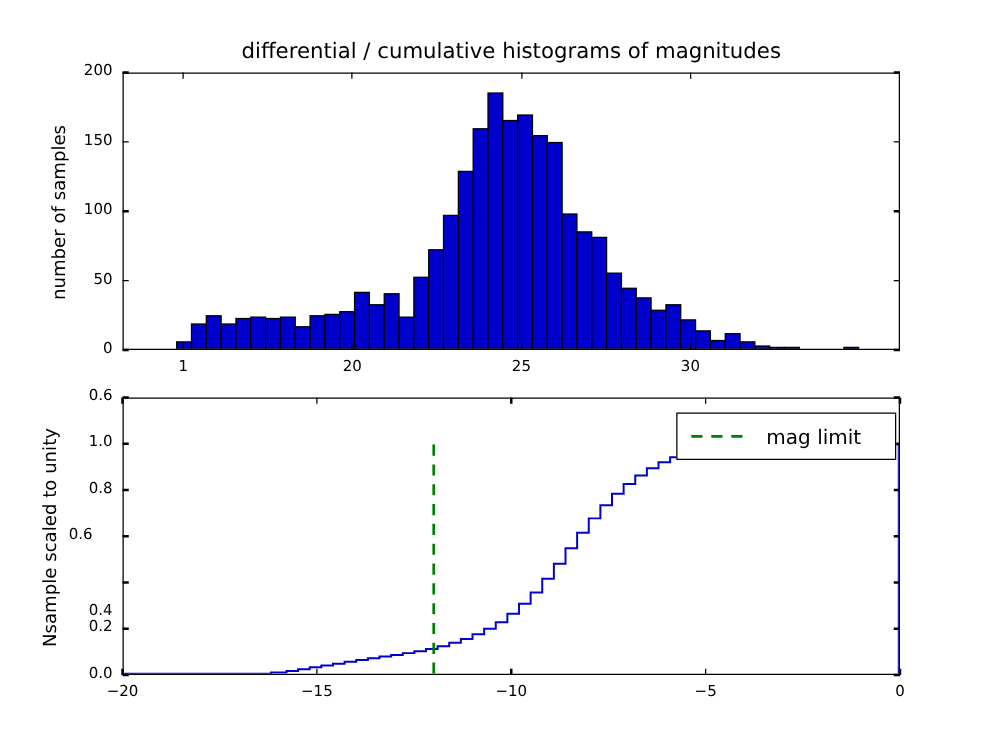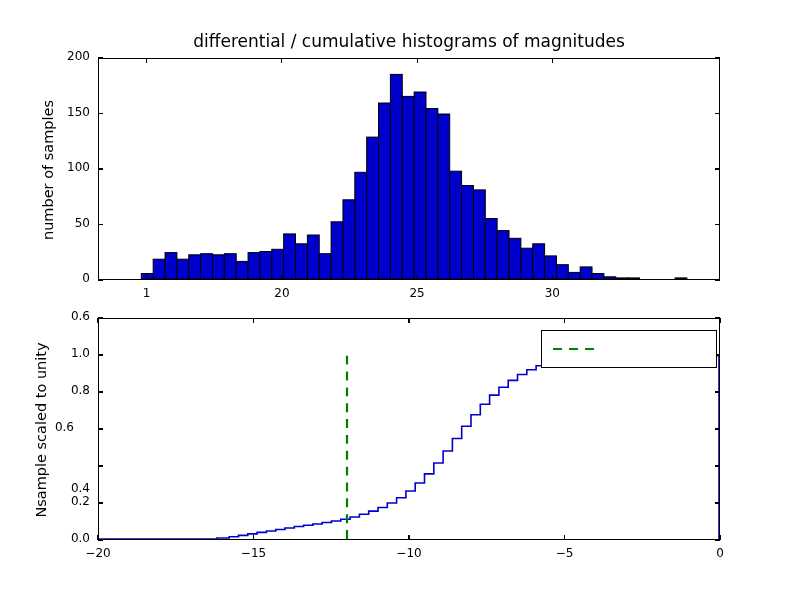--- a/index.html
+++ b/index.html
@@ -190,15 +190,16 @@
       <div style="position: absolute; left: 563.9px; top: 318px; width: 1.2px; height: 5px; background: rgb(0, 0, 0);"></div>
       <div class="ticklabel xtick" style="left: 720px; top: 546px;">0</div>
       <div style="position: absolute; left: 719.4px; top: 535px; width: 1.2px; height: 5px; background: rgb(0, 0, 0);"></div>
       <div style="position: absolute; left: 719.4px; top: 318px; width: 1.2px; height: 5px; background: rgb(0, 0, 0);"></div>
     </div>
 
   <div id="legend">
     <svg id="legend-swatch" viewBox="0 0 44 12">
       <line x1="1" y1="6" x2="43" y2="6" stroke="#008000" stroke-width="2.2" stroke-dasharray="9,7"></line>
     </svg>
+    <div id="legend-label">mag limit</div>
   </div>
 
 </div>
 
 </body></html>

